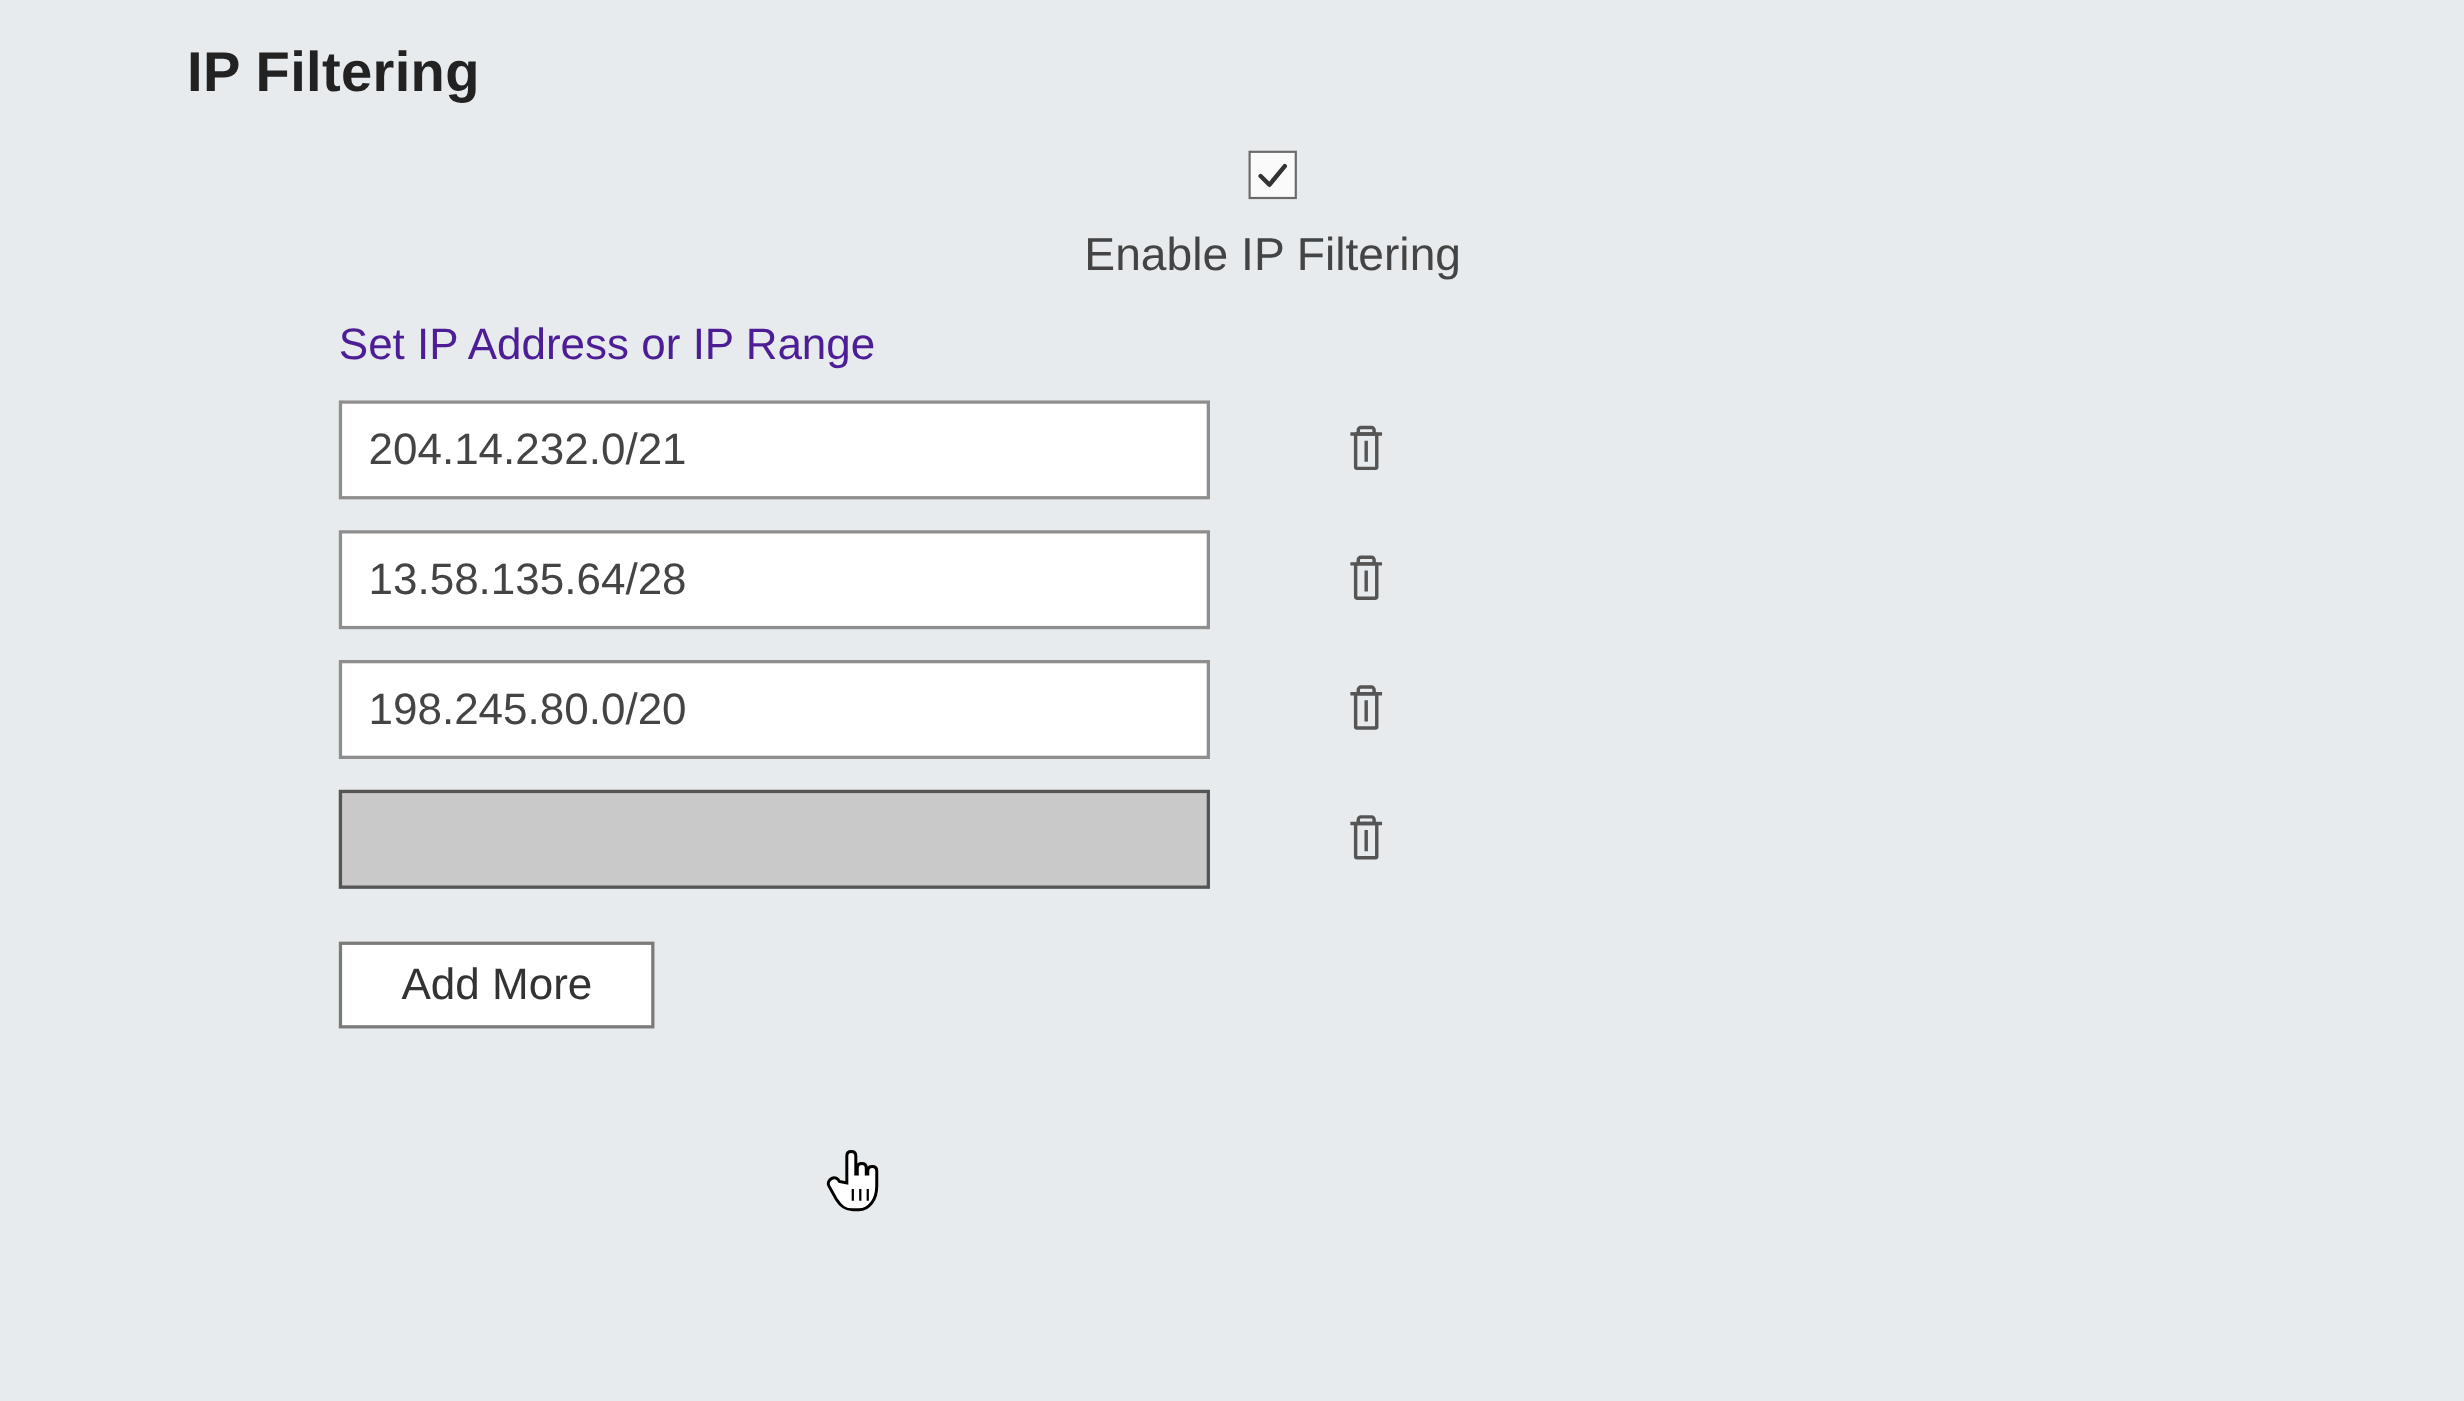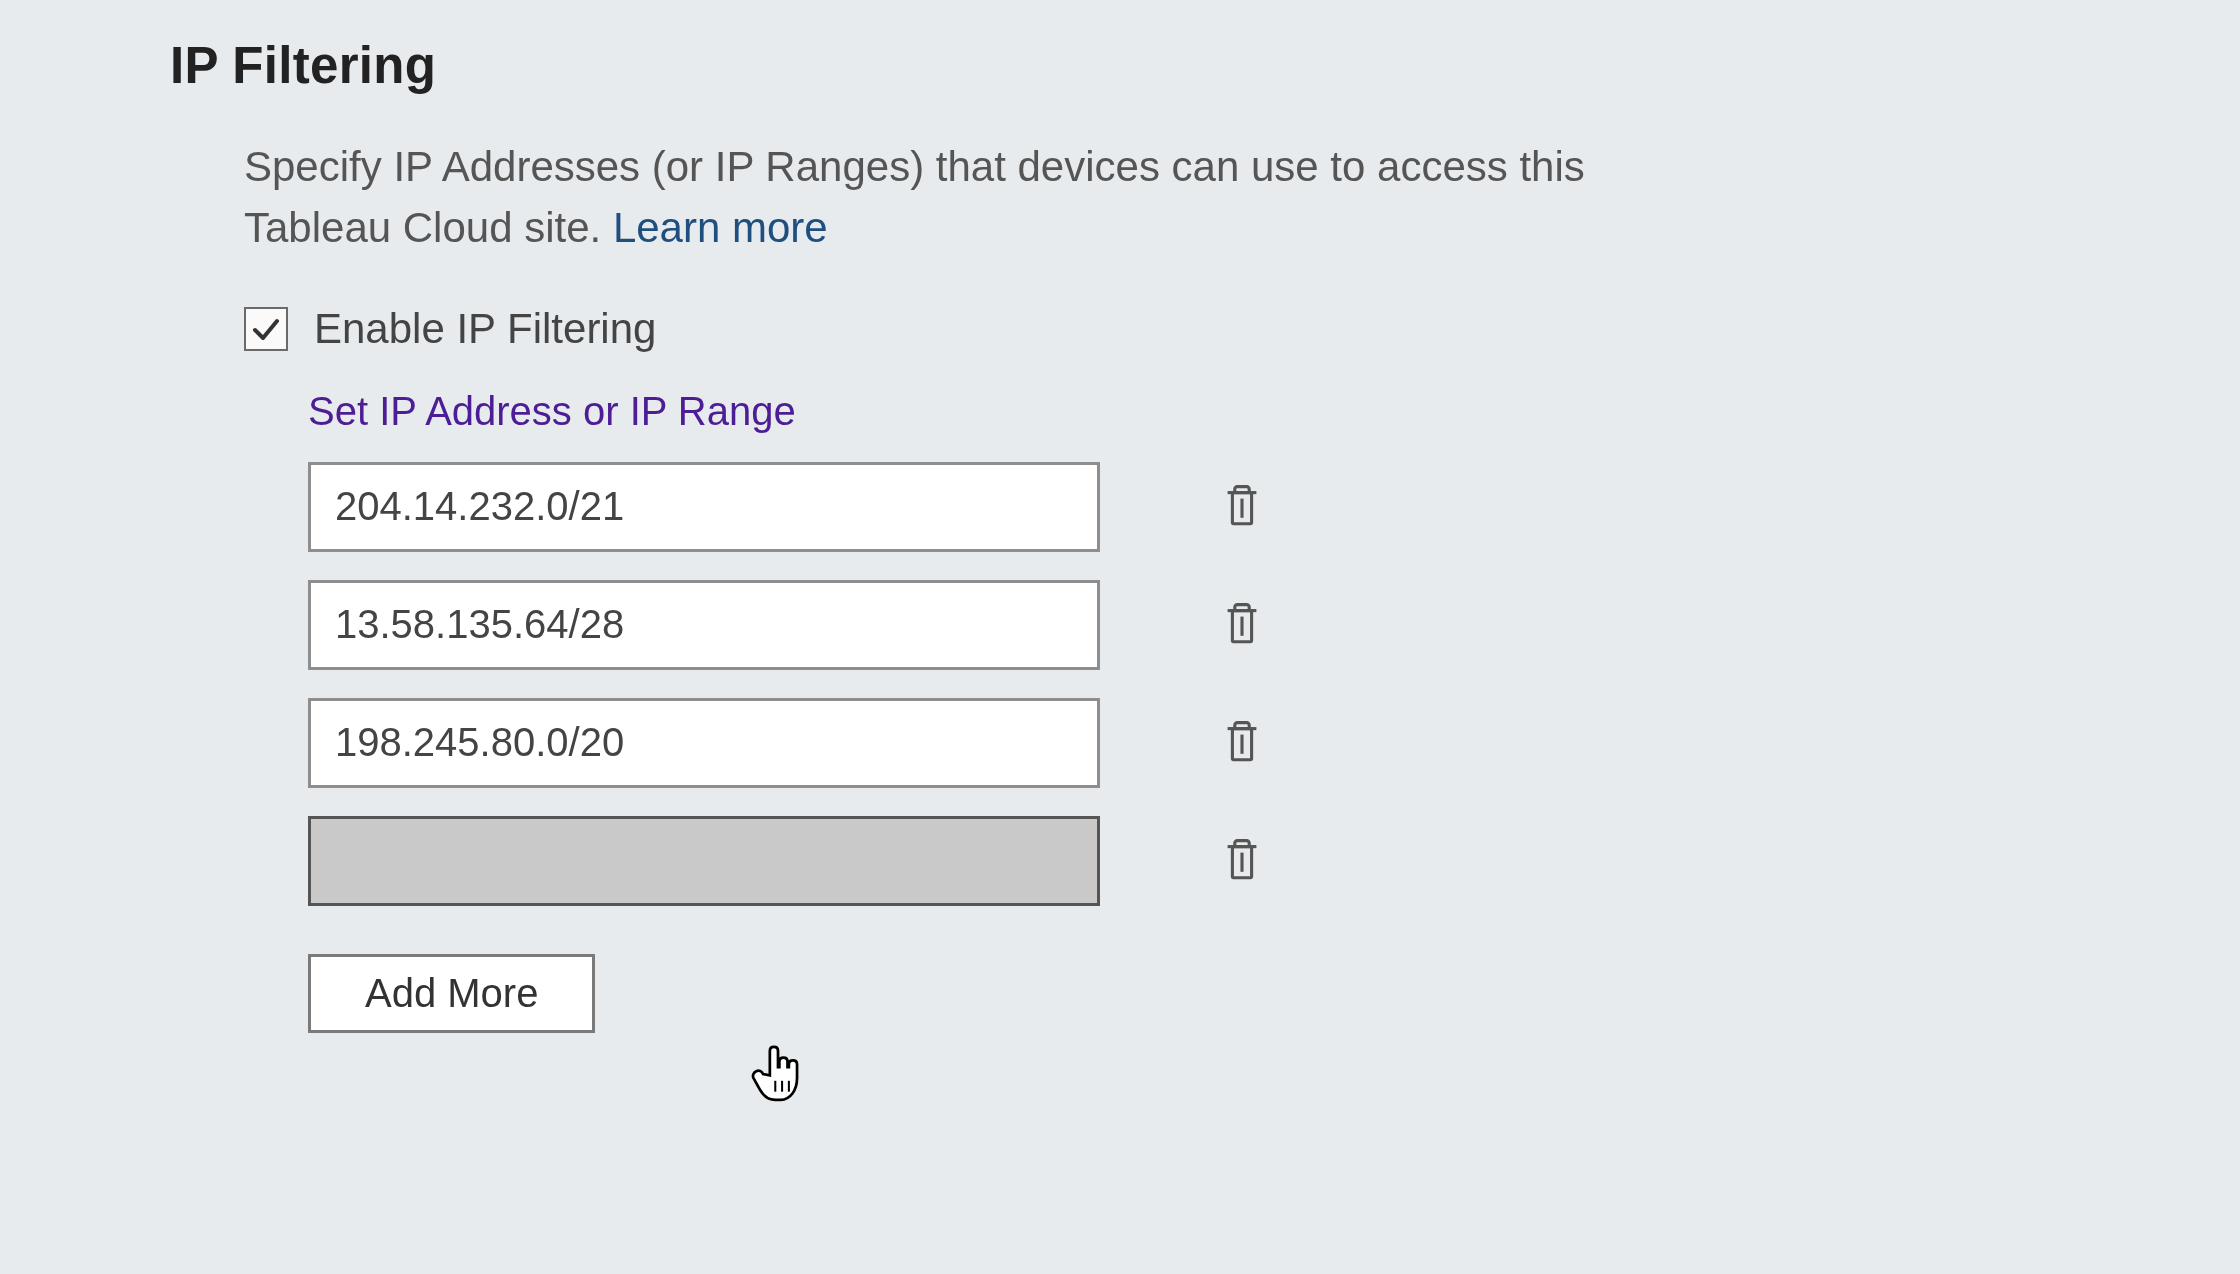--- a/index.html
+++ b/index.html
@@ -35,20 +35,21 @@
     color: #1f4f7f;
     text-decoration: none;
     cursor: pointer;
   }
 
   .checkbox-row {
     display: flex;
     align-items: center;
     gap: 26px;
     margin: 0 0 36px 74px;
+    flex-direction: column;
   }
   .tb-checkbox {
     width: 44px;
     height: 44px;
     border: 2px solid #6a6a6a;
     background: #fafafa;
     display: inline-flex;
     align-items: center;
     justify-content: center;
     cursor: pointer;
@@ -142,24 +143,20 @@
     height: 68px;
   }
 </style>
 </head>
 <body>
 
 <div class="wrap">
 
   <h1 class="section-title">IP Filtering</h1>
 
-  <p class="description">
-    <span>Specify IP Addresses (or IP Ranges) that devices can use to access this Tableau Cloud site.  </span>
-    <a class="learn-more">Learn more</a>
-  </p>
 
   <div class="checkbox-row">
     <span class="tb-checkbox">
       <svg viewBox="0 0 32 32">
         <polyline points="5,17 13,25 27,8"></polyline>
       </svg>
     </span>
     <span class="checkbox-label">Enable IP Filtering</span>
   </div>
 

